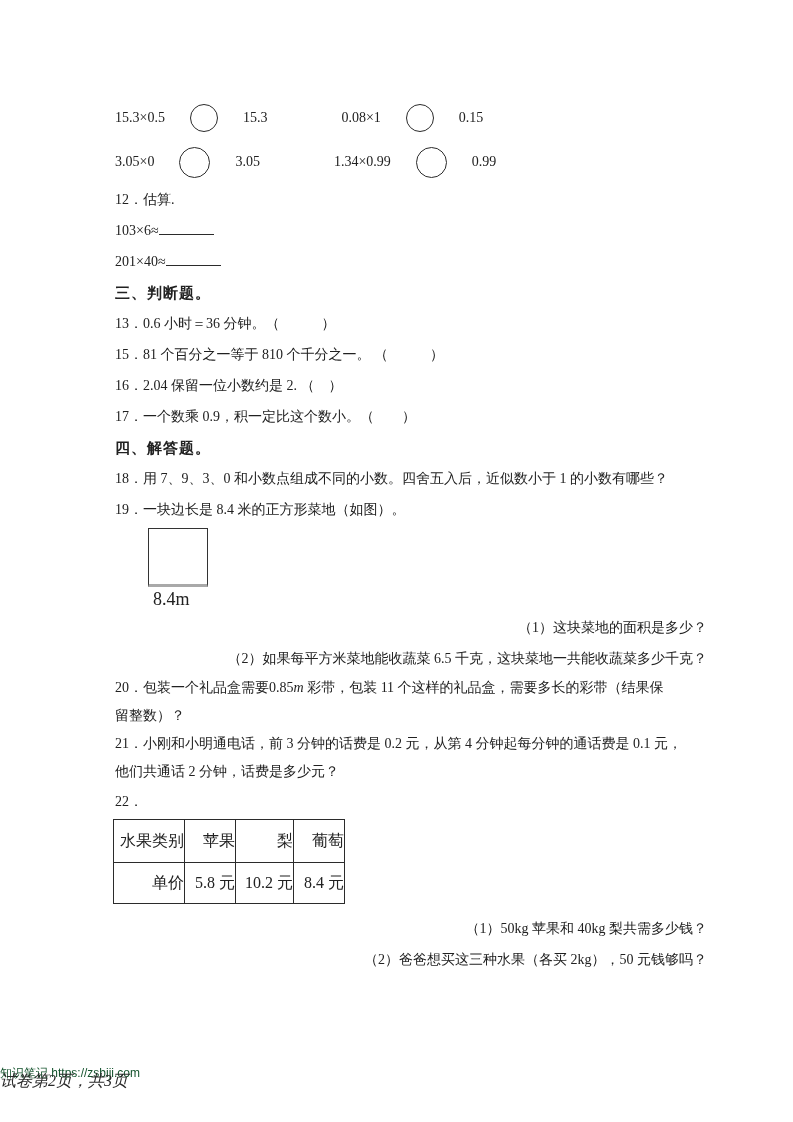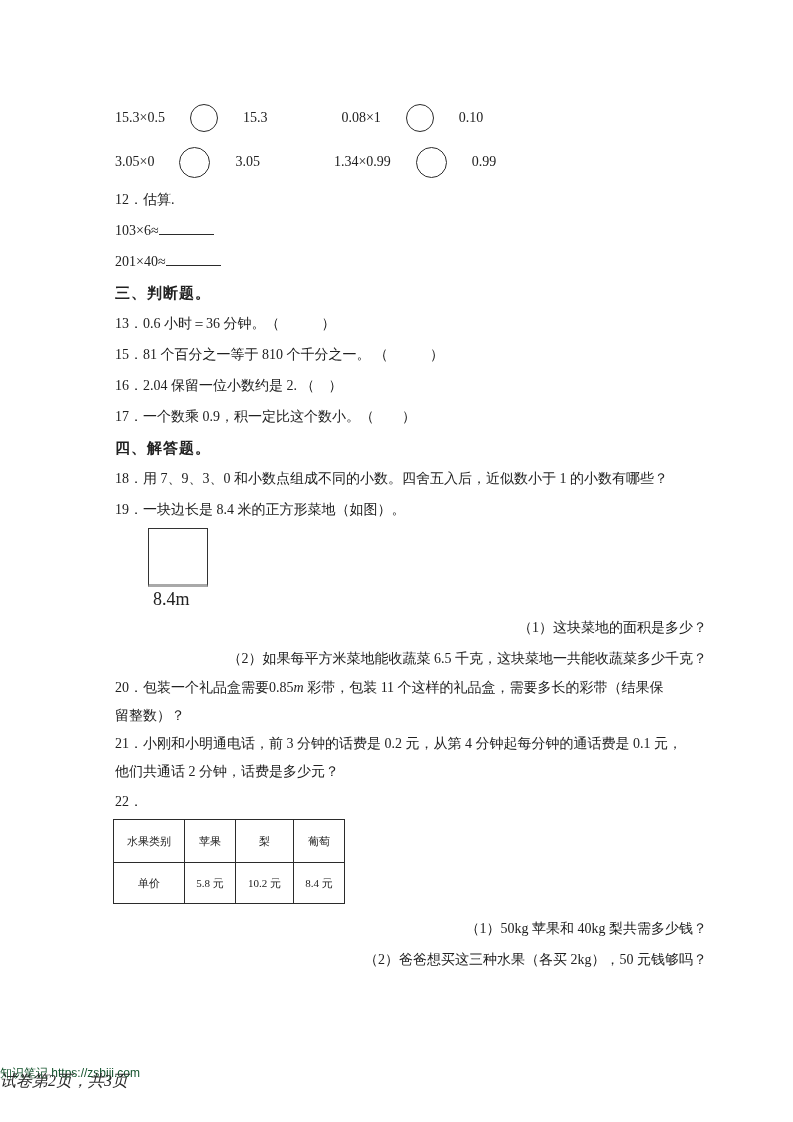--- a/index.html
+++ b/index.html
@@ -42,22 +42,22 @@
     margin:3px 0 0 33px;
     background:#ffffff;
   }
   .sqlabel{margin:0 0 0 38px;line-height:25px;font-size:18px;}
   
   .wrap{margin:0;line-height:28px;}
   .it{font-style:italic;}
   
   table.price{border-collapse:collapse;margin:2px 0 0 -2px;}
   table.price td{
-    border:1.5px solid #2b2b2b;text-align:center;vertical-align:middle;
-    padding:0;font-size:11px;
+    border:1.5px solid #2b2b2b;text-align:right;vertical-align:middle;
+    padding:0;font-size:16px;
   }
   .c1{width:70px;} .c2{width:50px;} .c3{width:57px;} .c4{width:50px;}
   .r1 td{height:42px;} .r2 td{height:40px;}
   .after-table{margin-top:9px;}
   
   .watermark{
     position:absolute;left:0;right:0;top:1063px;text-align:left;
     color:#14532d;
     font-family:"Liberation Sans","DejaVu Sans",sans-serif;
     font-size:12px;line-height:20px;
@@ -73,21 +73,21 @@
 <div class="page">
   <div class="content">
 
     <div class="cmp cmp-row1">
       <span>15.3×0.5</span>
         <span class="circle"></span>
         <span>15.3</span>
       <span class="gap"></span>
       <span>0.08×1</span>
         <span class="circle"></span>
-        <span>0.10</span>
+        <span>0.15</span>
     </div>
     <div class="cmp cmp-row2">
       <span>3.05×0</span>
         <span class="circle"></span>
         <span>3.05</span>
       <span class="gap"></span>
       <span>1.34×0.99</span>
         <span class="circle"></span>
         <span>0.99</span>
     </div>

